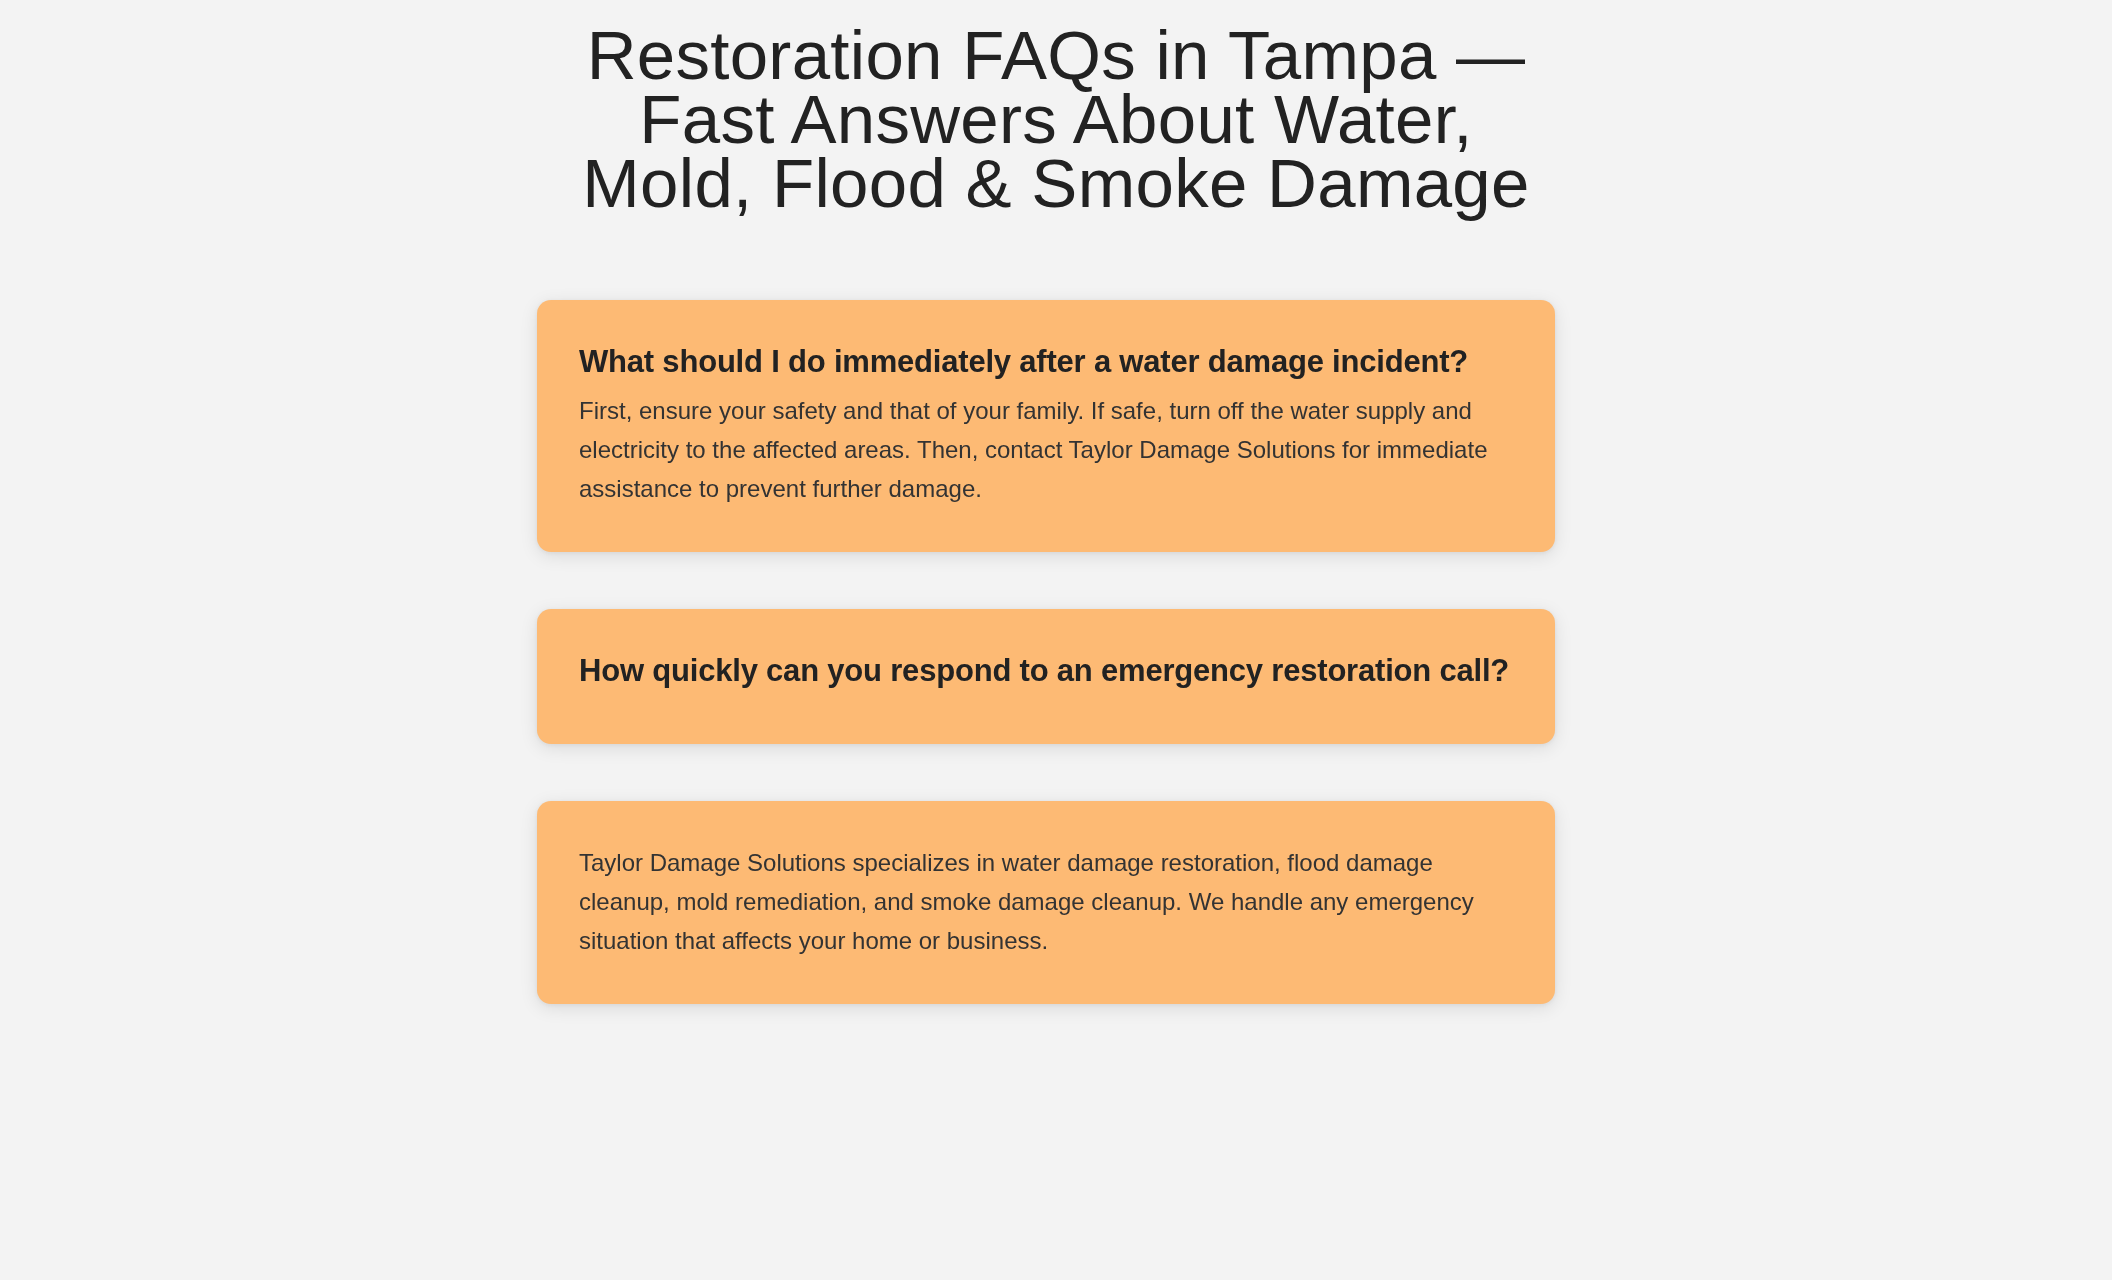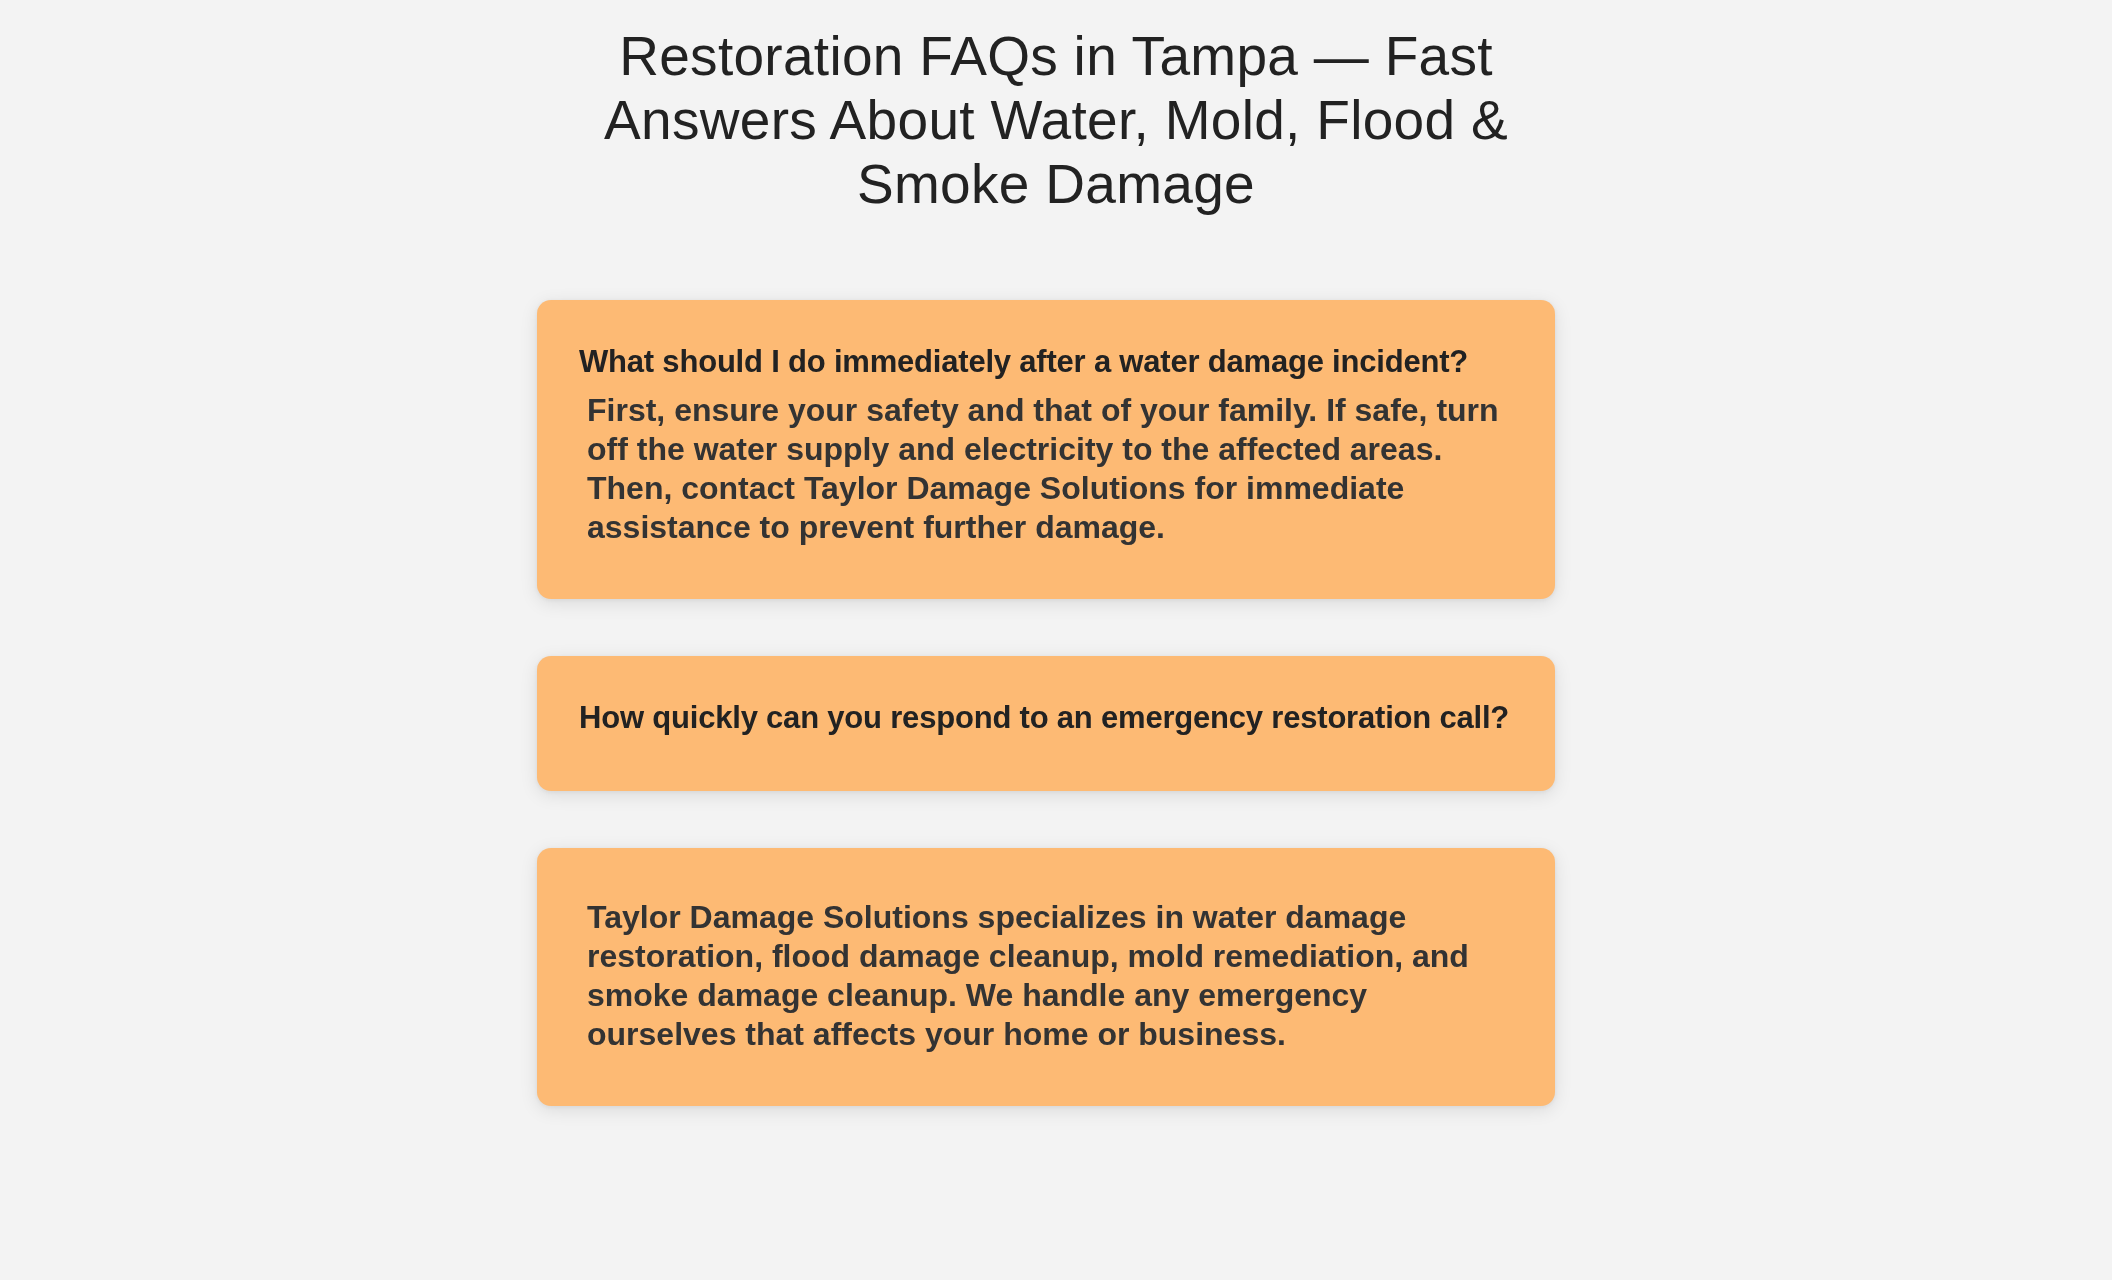--- a/index.html
+++ b/index.html
@@ -16,21 +16,21 @@
       position: relative;
     }
     .page-title {
       position: absolute;
       left: 556px;
       top: 24px;
       width: 1000px;
       margin: 0;
       text-align: center;
       font-weight: 400;
-      font-size: 55px;
+      font-size: 69px;
       line-height: 64px;
       color: #222222;
       letter-spacing: 0.3px;
     }
     .faq-list {
       position: absolute;
       left: 537px;
       top: 300px;
       width: 1018px;
     }
@@ -45,38 +45,38 @@
     }
     .faq-question {
       margin: 0 0 10px 0;
       font-size: 31px;
       line-height: 39px;
       font-weight: 700;
       color: #222222;
       letter-spacing: -0.2px;
     }
     .faq-answer {
-      margin: 8px;
-      font-size: 32px;
+      margin: 0;
+      font-size: 24px;
       line-height: 39px;
-      font-weight: 700;
+      font-weight: 400;
       color: #333333;
     }
   </style>
 </head>
 <body>
 
 <h1 class="page-title">Restoration FAQs in Tampa — Fast Answers About Water, Mold, Flood &amp; Smoke Damage</h1>
 
 <section class="faq-list">
   <article class="faq-card">
     <h2 class="faq-question">What should I do immediately after a water damage incident?</h2>
     <p class="faq-answer">First, ensure your safety and that of your family. If safe, turn off the water supply and electricity to the affected areas. Then, contact Taylor Damage Solutions for immediate assistance to prevent further damage.</p>
   </article>
 
   <article class="faq-card">
     <h2 class="faq-question">How quickly can you respond to an emergency restoration call?</h2>
   </article>
 
   <article class="faq-card">
-    <p class="faq-answer">Taylor Damage Solutions specializes in water damage restoration, flood damage cleanup, mold remediation, and smoke damage cleanup. We handle any emergency ourselves that affects your home or business.</p>
+    <p class="faq-answer">Taylor Damage Solutions specializes in water damage restoration, flood damage cleanup, mold remediation, and smoke damage cleanup. We handle any emergency situation that affects your home or business.</p>
   </article>
 </section>
 
 </body></html>

